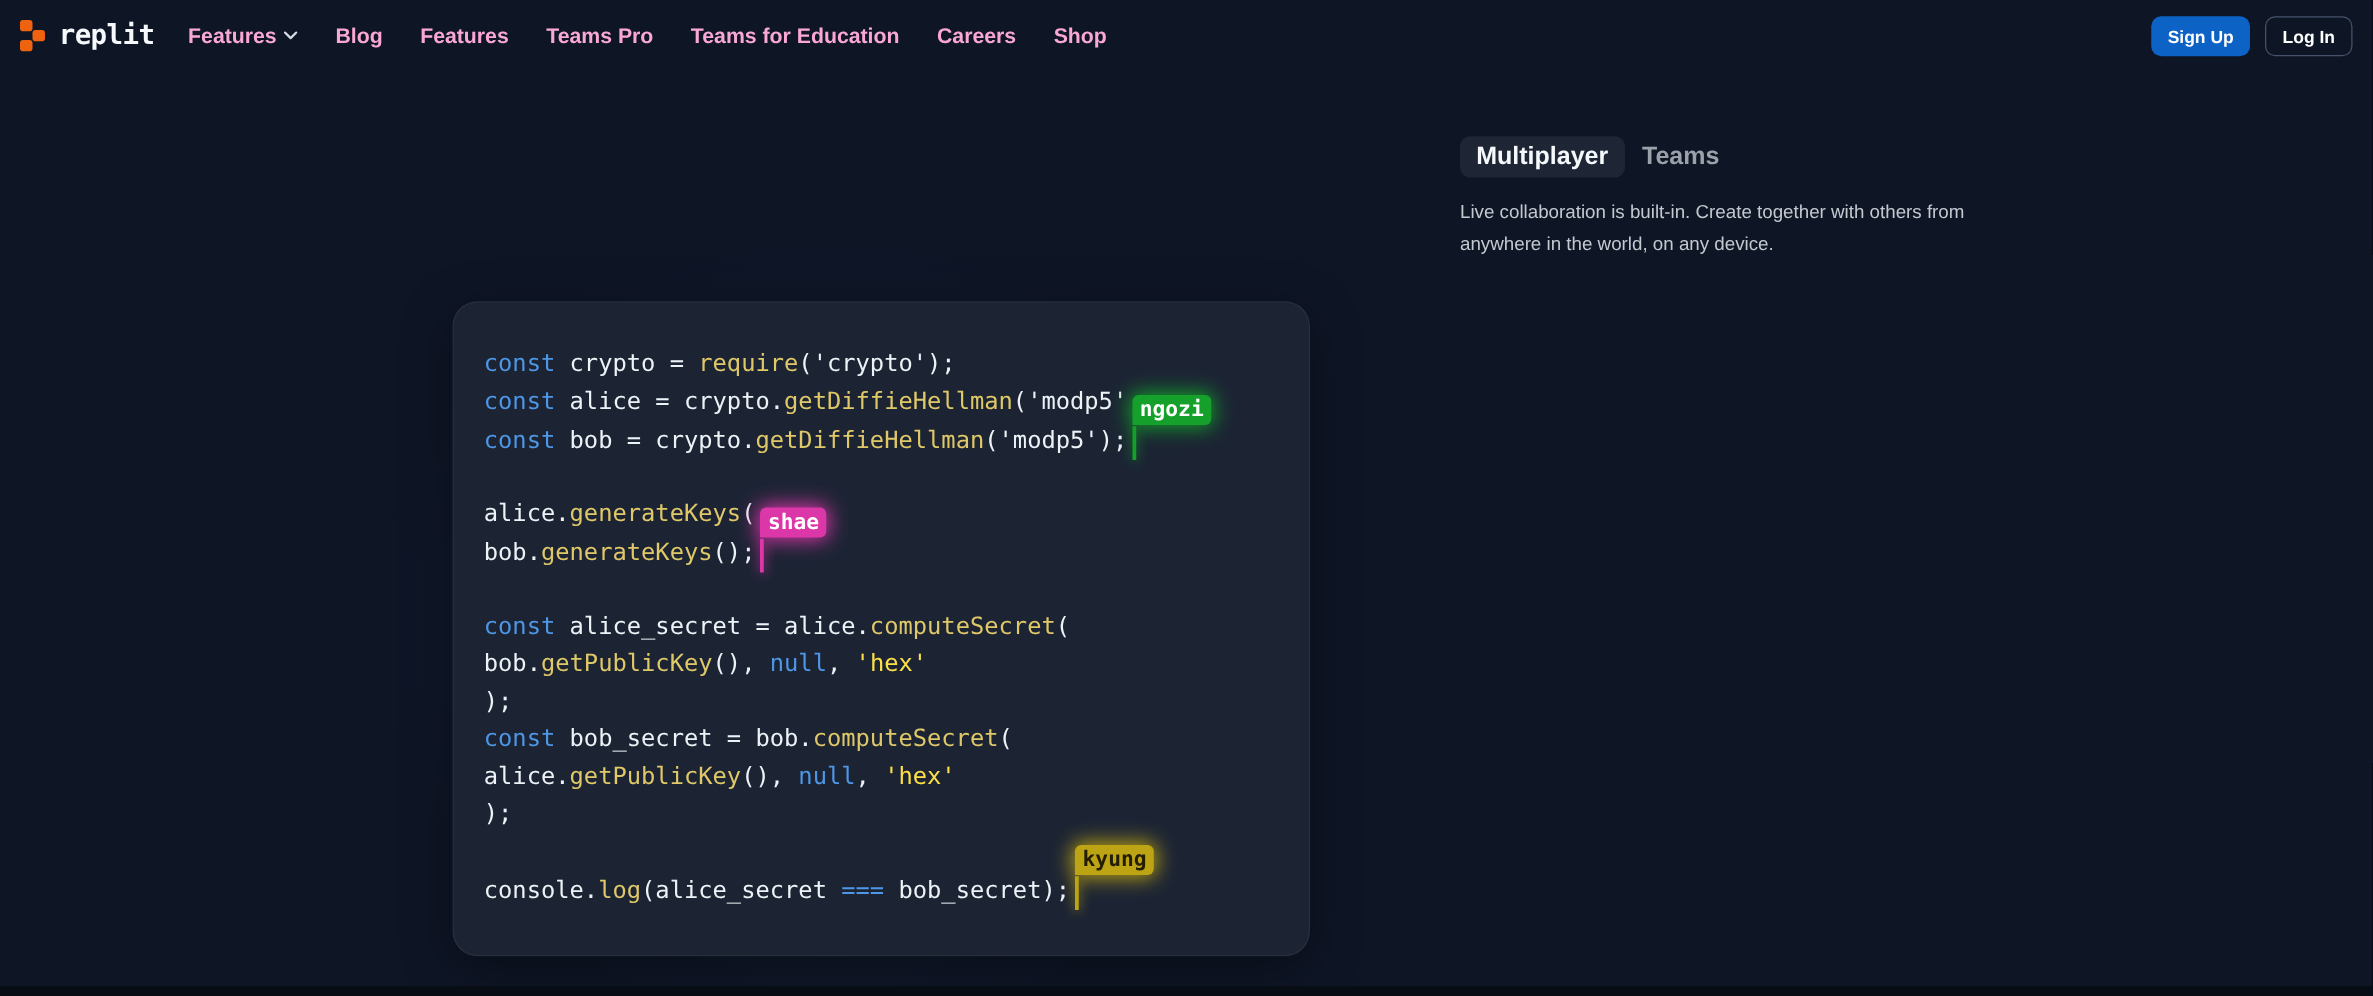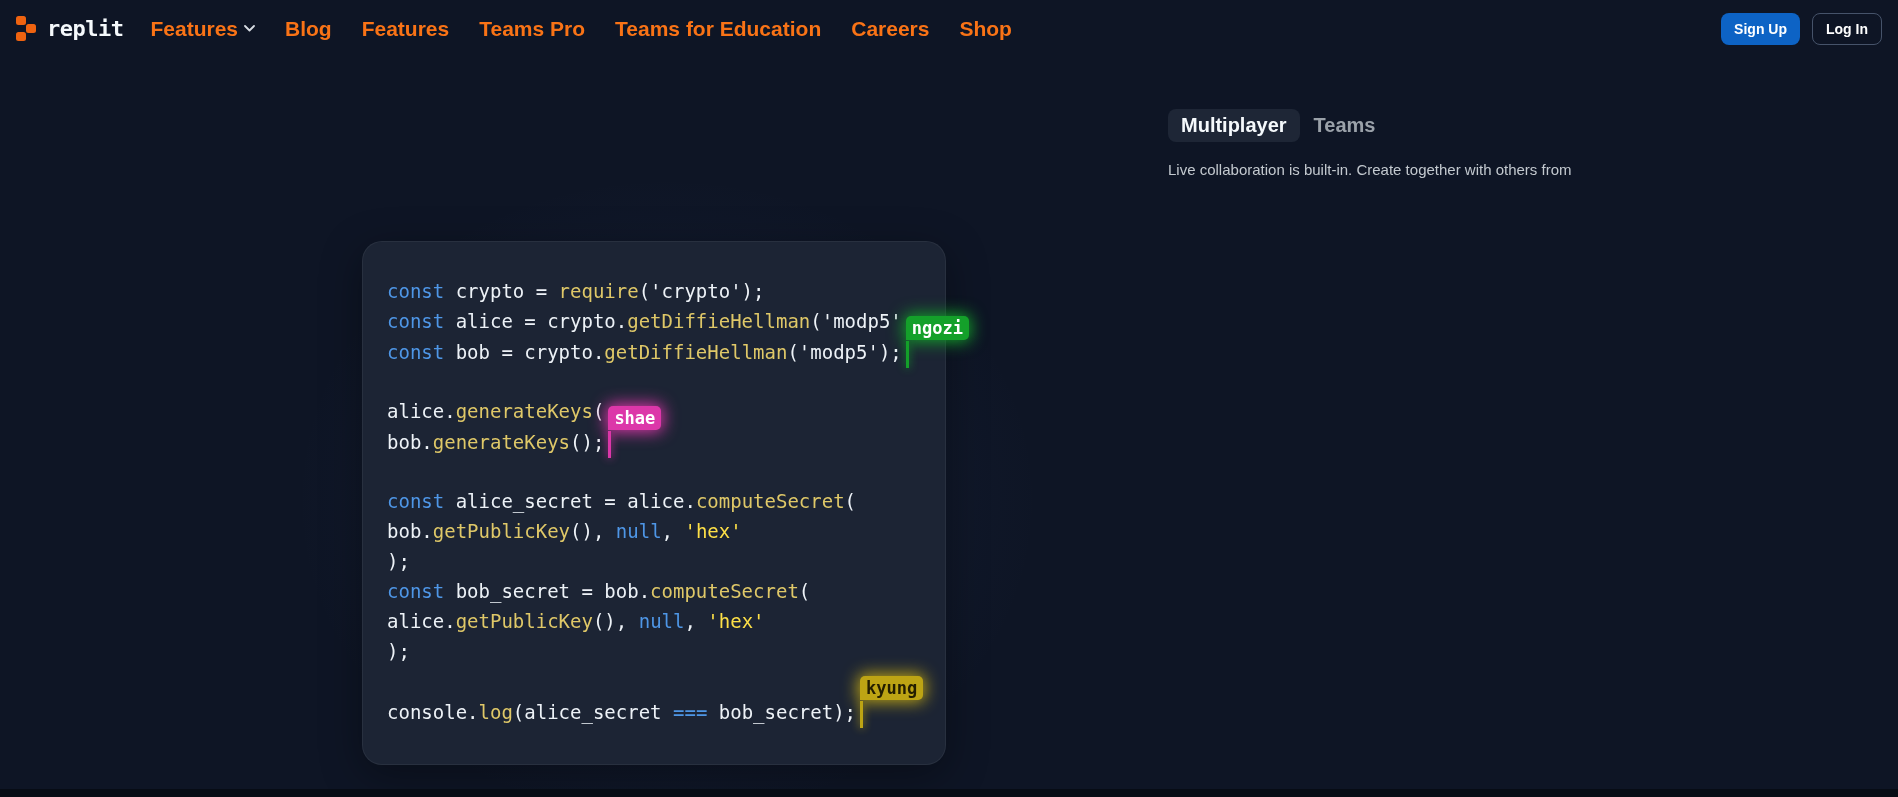--- a/index.html
+++ b/index.html
@@ -16,41 +16,41 @@
     display:flex; align-items:center; padding:0 16px;text-align:right;
   }
   .brand { display:flex; align-items:center; gap:10px; cursor:pointer; }
   .logo-mark { position:relative; width:21px; height:25px; }
   .logo-mark i { position:absolute; width:10px; height:9px; border-radius:2.5px; background:#ef6310; }
   .logo-mark i.b1 { left:0;  top:0;  }
   .logo-mark i.b2 { left:10px; top:8px; }
   .logo-mark i.b3 { left:0;  top:16px; }
   .wordmark { font-family:"DejaVu Sans Mono", monospace; font-weight:bold; font-size:22px; letter-spacing:-0.5px; }
   #nav-items { display:flex; align-items:center; gap:30px; margin-left:27px; }
-  .nav-item { display:flex; align-items:center; gap:6px; font-size:21px; font-weight:600; color:#f97316; cursor:pointer; white-space:nowrap; }
+  .nav-item { display:flex; align-items:center; gap:6px; font-size:17px; font-weight:600; color:#f9a8d4; cursor:pointer; white-space:nowrap; }
   .chev { width:11px; height:7px; display:inline-block; }
   #header-right { margin-left:auto; display:flex; align-items:center; gap:12px; }
   .btn { height:32px; display:flex; align-items:center; padding:0 13px; border-radius:8px;
          font-size:14px; font-weight:600; color:#fff; cursor:pointer; white-space:nowrap; }
   .btn-primary { background:#0d63c5; }
   .btn-outline { background:transparent; border:1px solid #46536a; }
   
   #hero-copy { position:absolute; left:1168px; top:90px; width:470px; }
   #hero-title { font-size:29px; font-weight:700; letter-spacing:-0.4px; color:#f5f9fc; }
   #hero-tabs { display:flex; align-items:center; gap:14px; margin-top:19px; }
   .tab { font-size:20px; font-weight:700; padding:5px 13px; border-radius:8px; cursor:pointer; }
   .tab.active { background:#1e2636; color:#f5f9fc; }
   .tab.inactive { background:transparent; color:#9aa1a9; font-weight:600; padding-left:0; }
   #hero-desc { margin-top:15px; font-size:15px; line-height:26px; color:#c3c9cf; }
   #hero-link { margin-top:13px; font-size:16px; font-weight:700; color:#3f7ce6; cursor:pointer; }
   
   #card-glow { position:absolute; left:242px; top:130px; width:850px; height:740px; pointer-events:none;
     background:radial-gradient(ellipse at center, rgba(95,125,205,0.10) 0%, rgba(0,0,0,0) 62%); }
   #code-card {
-    position:absolute; left:362px; top:241px; width:584px; height:524px;
+    position:absolute; left:362px; top:241px; width:686px; height:524px;
     background:#1c2434; border:1px solid rgba(255,255,255,0.055); border-radius:20px;
     box-shadow:0 10px 40px rgba(0,0,0,0.35);
   }
   #code {
     position:absolute; left:24px; top:34px; right:0;
     font-family:"DejaVu Sans Mono", monospace; font-size:19px; line-height:30px;
     white-space:pre; color:#edf2f7;
   }
   .code-line { height:30px; }
   .tk-kw { color:#4e96e6; }
@@ -111,17 +111,18 @@
     <div id="code"><div class="code-line"><span class="tk-kw">const</span><span class="tk-pl"> crypto = </span><span class="tk-fn">require</span><span class="tk-pl">('crypto');</span></div><div class="code-line"><span class="tk-kw">const</span><span class="tk-pl"> alice = crypto.</span><span class="tk-fn">getDiffieHellman</span><span class="tk-pl">('modp5'</span></div><div class="code-line"><span class="tk-kw">const</span><span class="tk-pl"> bob = crypto.</span><span class="tk-fn">getDiffieHellman</span><span class="tk-pl">('modp5');</span><span class="cursor" style="--c: #14a02a; --tc: #ffffff;"><span class="cursor-label">ngozi</span></span></div><div class="code-line"></div><div class="code-line"><span class="tk-pl">alice.</span><span class="tk-fn">generateKeys</span><span class="tk-pl">(</span></div><div class="code-line"><span class="tk-pl">bob.</span><span class="tk-fn">generateKeys</span><span class="tk-pl">();</span><span class="cursor" style="--c: #dc37a9; --tc: #ffffff;"><span class="cursor-label">shae</span></span></div><div class="code-line"></div><div class="code-line"><span class="tk-kw">const</span><span class="tk-pl"> alice_secret = alice.</span><span class="tk-fn">computeSecret</span><span class="tk-pl">(</span></div><div class="code-line"><span class="tk-pl">bob.</span><span class="tk-fn">getPublicKey</span><span class="tk-pl">(), </span><span class="tk-kw">null</span><span class="tk-pl">, </span><span class="tk-str">'hex'</span></div><div class="code-line"><span class="tk-pl">);</span></div><div class="code-line"><span class="tk-kw">const</span><span class="tk-pl"> bob_secret = bob.</span><span class="tk-fn">computeSecret</span><span class="tk-pl">(</span></div><div class="code-line"><span class="tk-pl">alice.</span><span class="tk-fn">getPublicKey</span><span class="tk-pl">(), </span><span class="tk-kw">null</span><span class="tk-pl">, </span><span class="tk-str">'hex'</span></div><div class="code-line"><span class="tk-pl">);</span></div><div class="code-line"></div><div class="code-line"><span class="tk-pl">console.</span><span class="tk-fn">log</span><span class="tk-pl">(alice_secret </span><span class="tk-kw">===</span><span class="tk-pl"> bob_secret);</span><span class="cursor" style="--c: #bda414; --tc: #241e00;"><span class="cursor-label">kyung</span></span></div></div>
   </div>
 
   <div id="hero-copy">
     <div id="hero-tabs">
       <span class="tab active">Multiplayer</span>
       <span class="tab inactive">Teams</span>
     </div>
     <div id="hero-desc">
       <div>Live collaboration is built-in. Create together with others from</div>
+      <div>anywhere in the world, on any device.</div>
     </div>
   </div>
 
   <div id="bottom-strip"></div>
 </div>
 
 </body></html>

